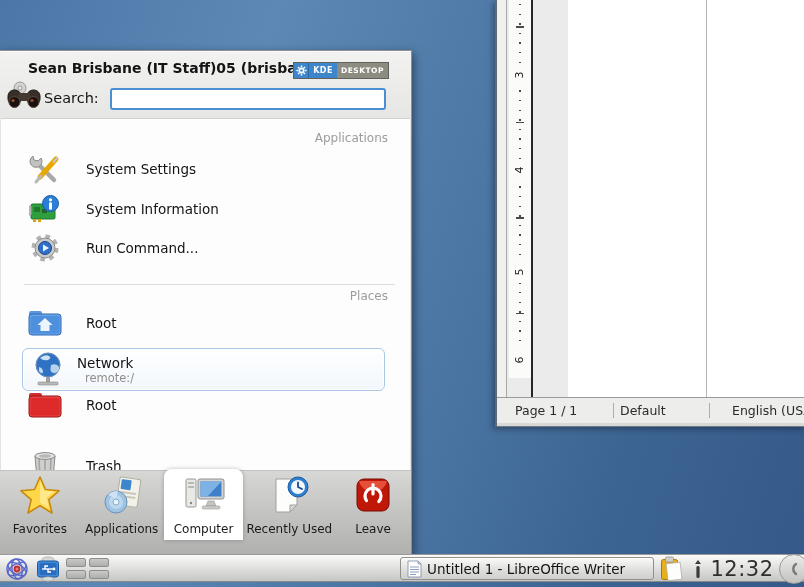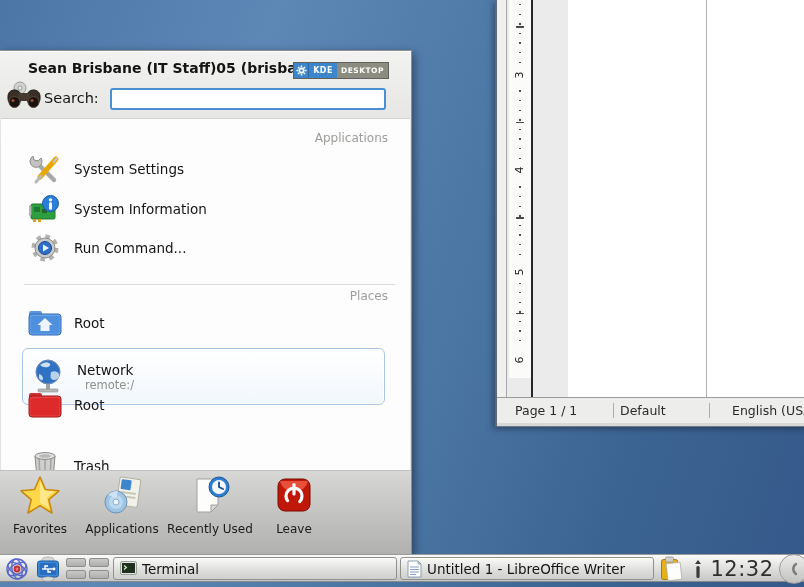--- a/index.html
+++ b/index.html
@@ -39,22 +39,22 @@
   .k-badge .logo { width:15px; background:#3d86cc; display:flex; align-items:center; justify-content:center; border-right:1px solid #2a6aa8; }
   .k-badge .kde { background:#3d86cc; color:#fff; font-size:8px; font-weight:bold; letter-spacing:.5px; padding:0 4px; display:flex; align-items:center; }
   .k-badge .dsk { background:#8c8c80; color:#fff; font-size:7.5px; font-weight:bold; letter-spacing:.5px; padding:0 4px; display:flex; align-items:center; }
   .k-search-label { position:absolute; left:44px; top:39px; font-size:14.5px; color:#141414; }
   .k-search-input { position:absolute; left:110px; top:37px; width:276px; height:22px;
     border:2px solid #4a8fd2; border-radius:3px; background:#fff; outline:none; font-size:13px; padding:0 5px; }
   .k-content { position:absolute; left:1px; right:1px; top:67px; height:370px; background:#fdfdfd; border-top:1px solid #d2d2d0; }
   .k-sec { position:absolute; right:23px; font-size:12px; color:#9c9c9a; }
   .k-row { position:absolute; left:28px; right:22px; height:36px; display:flex; align-items:center; }
   .k-row .ic { width:34px; height:34px; flex:0 0 34px; display:flex; align-items:center; justify-content:center; }
-  .k-row .lbl { margin-left:12px; font-size:13.5px; color:#141414; }
-  .k-hl { position:absolute; left:22px; right:26px; top:297px; height:57px;
+  .k-row .lbl { margin-left:24px; font-size:13.5px; color:#141414; }
+  .k-hl { position:absolute; left:22px; right:26px; top:297px; height:43px;
     border:1px solid #a9c7e5; border-radius:6px;
     background:linear-gradient(#ffffff,#f2f7fc); box-shadow:inset 0 0 0 1px #fff; display:flex; align-items:center; }
   .k-hl .ic { width:36px; height:38px; flex:0 0 36px; margin-left:7px; display:flex; align-items:center; justify-content:center; }
   .k-hl .txt { margin-left:11px; }
   .k-hl .t1 { font-size:13.5px; color:#141414; }
   .k-hl .t2 { font-size:11.5px; color:#8e8e8c; margin-left:8px; }
   .k-sepline { position:absolute; left:24px; right:16px; top:233px; height:1px; background:#dcdcda; }
   .k-tabs { position:absolute; left:0; right:0; bottom:0; height:85px; display:flex;
     background:linear-gradient(#d7d7d5,#b0b0ae); border-top:1px solid #c2c2c0; }
   .k-tab { position:relative; height:69px; display:flex; flex-direction:column; align-items:center; padding-top:4px; }
@@ -269,20 +269,36 @@
               <rect x="20" y="21" width="15" height="2" fill="#c8c8b8"></rect>
             </g>
             <circle cx="15" cy="27" r="11" fill="#9ec4e2" stroke="#6a92b8"></circle>
             <circle cx="15" cy="27" r="7" fill="#bcd8ee"></circle>
             <circle cx="15" cy="27" r="3" fill="#e8f2fa" stroke="#8aaecc"></circle>
             <path d="M7 20 a11 11 0 0 1 10-4 l-2 7 z" fill="#d8eaf8" opacity=".8"></path>
           </svg>
         </span>
         <span class="tlbl">Applications</span>
       </div>
+      <div class="k-tab active" style="width:80px">
+        <span>
+          <svg width="44" height="40" viewBox="0 0 44 40">
+            <rect x="4" y="4" width="10" height="28" rx="1.5" fill="#e8e8e6" stroke="#98988f"></rect>
+            <rect x="6" y="7" width="6" height="2" fill="#b8b8b6"></rect>
+            <rect x="6" y="11" width="6" height="2" fill="#b8b8b6"></rect>
+            <circle cx="9" cy="28" r="1.2" fill="#888"></circle>
+            <rect x="16" y="4" width="26" height="20" rx="2" fill="#d4d4d2" stroke="#90908e"></rect>
+            <rect x="18.5" y="6.5" width="21" height="15" fill="#3f7ec8"></rect>
+            <path d="M18.5 6.5 h21 l-14 15 h-7 z" fill="#7db2e4"></path>
+            <path d="M26 26 h6 l2 5 h-10 z" fill="#c4c4c2" stroke="#98989f" stroke-width=".6"></path>
+            <rect x="20" y="31" width="18" height="3" rx="1.4" fill="#cccccA" stroke="#98988f" stroke-width=".6"></rect>
+          </svg>
+        </span>
+        <span class="tlbl">Computer</span>
+      </div>
       <div class="k-tab" style="width:92px">
         <span>
           <svg width="42" height="40" viewBox="0 0 42 40">
             <path d="M8 4 H29 V30 L22 37 H8 Z" fill="#fdfdfc" stroke="#a0a09e"></path>
             <path d="M29 30 L22 30 L22 37 Z" fill="#d8d8d6" stroke="#a0a09e"></path>
             <circle cx="30" cy="12" r="10" fill="#2f7fd0" stroke="#1a5a9a"></circle>
             <circle cx="30" cy="12" r="7" fill="#f4f8fc"></circle>
             <path d="M30 7.5 V12 L34 14" stroke="#1a4a8a" stroke-width="1.8" fill="none" stroke-linecap="round"></path>
           </svg>
         </span>
@@ -332,30 +348,20 @@
       </svg>
     </div>
 
     <div class="pager">
       <div class="cell"></div>
       <div class="cell"></div>
       <div class="cell"></div>
       <div class="cell"></div>
     </div>
 
-    <div class="task-btn" style="left:113px;width:284px">
-      <span class="t-ic">
-        <svg width="17" height="17" viewBox="0 0 17 17">
-          <rect x="0.5" y="1.5" width="16" height="13" rx="1.5" fill="#e4e4e2" stroke="#8a8a88" stroke-width=".8"></rect>
-          <rect x="2" y="3" width="13" height="10" fill="#20301f"></rect>
-          <path d="M4 5.5 l2.4 2 L4 9.5" stroke="#d8e8d0" stroke-width="1.2" fill="none"></path>
-        </svg>
-      </span>
-      <span>Terminal</span>
-    </div>
 
     <div class="task-btn" style="left:400px;width:254px">
       <span class="t-ic">
         <svg width="15" height="18" viewBox="0 0 15 18">
           <path d="M1 1 H11 L14 4 V17 H1 Z" fill="#fdfdfc" stroke="#7a8aa0" stroke-width=".8"></path>
           <path d="M11 1 L11 4 H14 Z" fill="#c8d4e4" stroke="#7a8aa0" stroke-width=".6"></path>
           <g stroke="#8aa0c0" stroke-width="1">
             <line x1="3" y1="7" x2="12" y2="7"></line>
               <line x1="3" y1="9.5" x2="12" y2="9.5"></line>
             <line x1="3" y1="12" x2="12" y2="12"></line>

